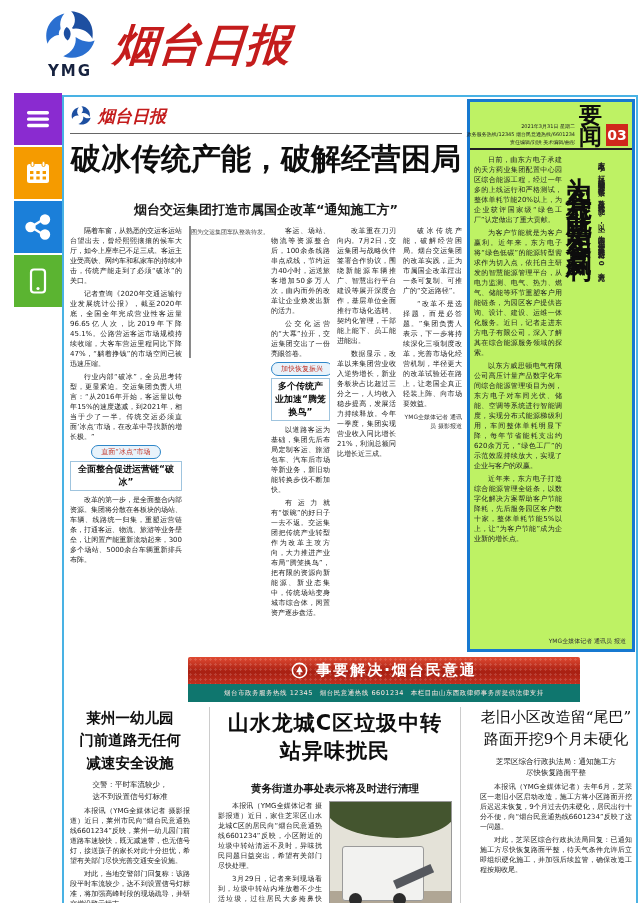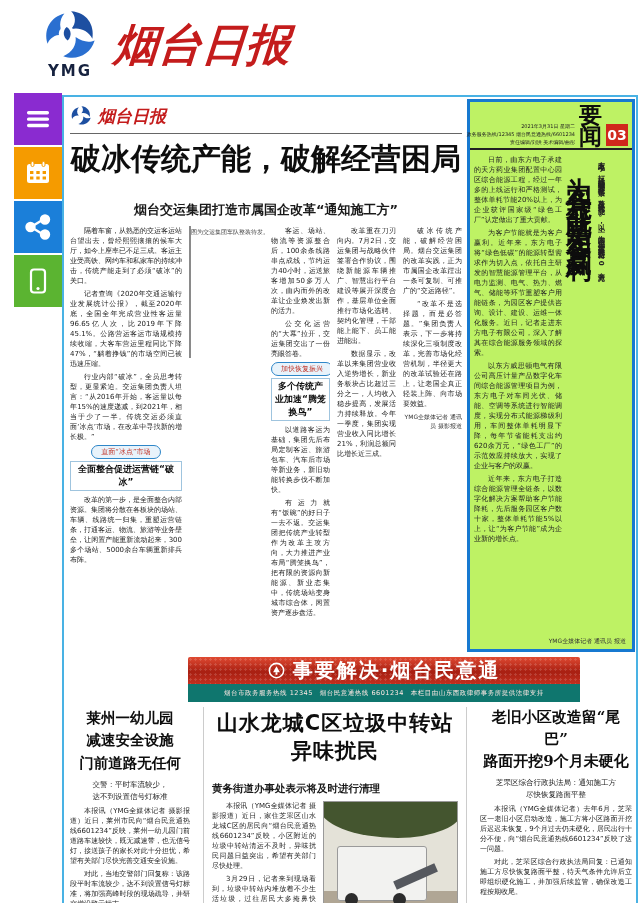--- a/index.html
+++ b/index.html
@@ -74,40 +74,40 @@
   .r-body p{font-size:7px;line-height:10px;text-align:justify;color:#222;margin:0 0 3px;text-indent:14px;}
   .r-hl{writing-mode:vertical-rl;font-size:26px;font-weight:900;letter-spacing:7px;line-height:1.05;
         color:#0d0d0d;margin:2px 0;}
   .r-note{writing-mode:vertical-rl;font-size:7px;letter-spacing:1.5px;font-weight:bold;color:#222;line-height:1.4;}
   .r-byline{font-size:6px;text-align:right;padding:2px 6px 3px;color:#333;}
 
   
   .banner-row{position:relative;margin-top:5px;height:42px;}
   .banner-wrap{position:absolute;left:120px;width:392px;top:0;}
   .banner-main{height:27px;display:flex;align-items:center;justify-content:center;gap:8px;color:#fff;
-               font-size:20px;font-weight:900;letter-spacing:2px;border-radius:2px 2px 0 0;
+               font-size:15px;font-weight:900;letter-spacing:2px;border-radius:2px 2px 0 0;
                background:radial-gradient(rgba(255,255,255,.14) 1px,transparent 1.4px) 0 0/5px 5px,
                           linear-gradient(180deg,#e04a32,#a81f12 55%,#c22f1f);}
   .banner-main svg{width:17px;height:17px;}
   .banner-sub{height:18px;background:#0f766e;color:#ffe9e4;font-size:6.5px;display:flex;align-items:center;
               justify-content:center;letter-spacing:.5px;white-space:nowrap;overflow:hidden;}
 
   
-  .bottom-row{display:flex;gap:7px;padding:8px 4px 0 2px;height:196px;overflow:hidden;}
+  .bottom-row{display:flex;gap:13px;padding:8px 4px 0 2px;height:196px;overflow:hidden;}
   .art1{width:120px;padding-right:6px;}
   .serif-hl{font-family:"DejaVu Serif",serif;font-size:14.5px;font-weight:bold;text-align:center;
             line-height:1.55;color:#0d0d0d;}
   .art-sub{font-size:7.5px;text-align:center;color:#222;margin:5px 0 4px;line-height:1.5;}
   .art2{flex:1;min-width:0;border-left:1px solid #ccc;border-right:1px solid #ccc;padding:0 8px;}
   .art2-hl{font-size:21px;font-weight:900;text-align:center;letter-spacing:1px;color:#0d0d0d;margin-top:2px;}
-  .art2-sub{font-size:10.5px;font-weight:bold;text-align:left;margin:6px 0 5px;color:#1a1a1a;}
+  .art2-sub{font-size:10.5px;font-weight:bold;text-align:center;margin:6px 0 5px;color:#1a1a1a;}
   .art2-content{display:flex;gap:7px;}
   .art2-text{width:104px;overflow:hidden;}
   .art3{width:152px;padding-left:6px;}
-  .serif-hl3{font-family:"DejaVu Serif",serif;font-size:15px;font-weight:bold;text-align:center;
+  .serif-hl3{font-family:"DejaVu Serif",serif;font-size:15px;font-weight:normal;text-align:center;
              line-height:1.45;color:#0d0d0d;}
 
   
   .truck-photo{flex:1;height:126px;position:relative;border:1px solid #999;overflow:hidden;background:#e4e2d8;}
   .t-bush{position:absolute;left:-4%;right:-4%;top:-8%;height:36%;background:#44552f;
           border-radius:0 0 45% 55%/0 0 60% 70%;}
   .t-ground{position:absolute;left:0;right:0;bottom:0;height:30%;background:#b0a695;}
   .t-truck{position:absolute;left:10%;bottom:22%;width:66%;height:42%;background:#f2f2f0;border-radius:3px;
            border:1px solid #9a9a9a;}
   .t-arm{position:absolute;right:14%;bottom:38%;width:34%;height:7%;background:#55585e;transform:rotate(-24deg);}
@@ -294,22 +294,22 @@
         </div>
         <div class="banner-sub">烟台市政务服务热线 12345　烟台民意通热线 6601234　本栏目由山东西政律师事务所提供法律支持</div>
       </div>
     </div>
 
     <div class="bottom-row">
 
       <article class="art1">
         <div class="serif-hl">
             <div>莱州一幼儿园</div>
+            <div>门前道路无任何</div>
             <div>减速安全设施</div>
-            <div>门前道路无任何</div>
           </div>
         <div class="art-sub">
             <div>交警：平时车流较少，</div>
             <div>达不到设置信号灯标准</div>
           </div>
         <div class="tinytext">
             <p>本报讯（YMG全媒体记者 摄影报道）近日，莱州市民向“烟台民意通热线6601234”反映，莱州一幼儿园门前道路车速较快，既无减速带，也无信号灯，接送孩子的家长对此十分担忧，希望有关部门尽快完善交通安全设施。</p>
             <p>对此，当地交警部门回复称：该路段平时车流较少，达不到设置信号灯标准，将加强高峰时段的现场疏导，并研究增设警示标志。</p>
           </div>
       </article>

